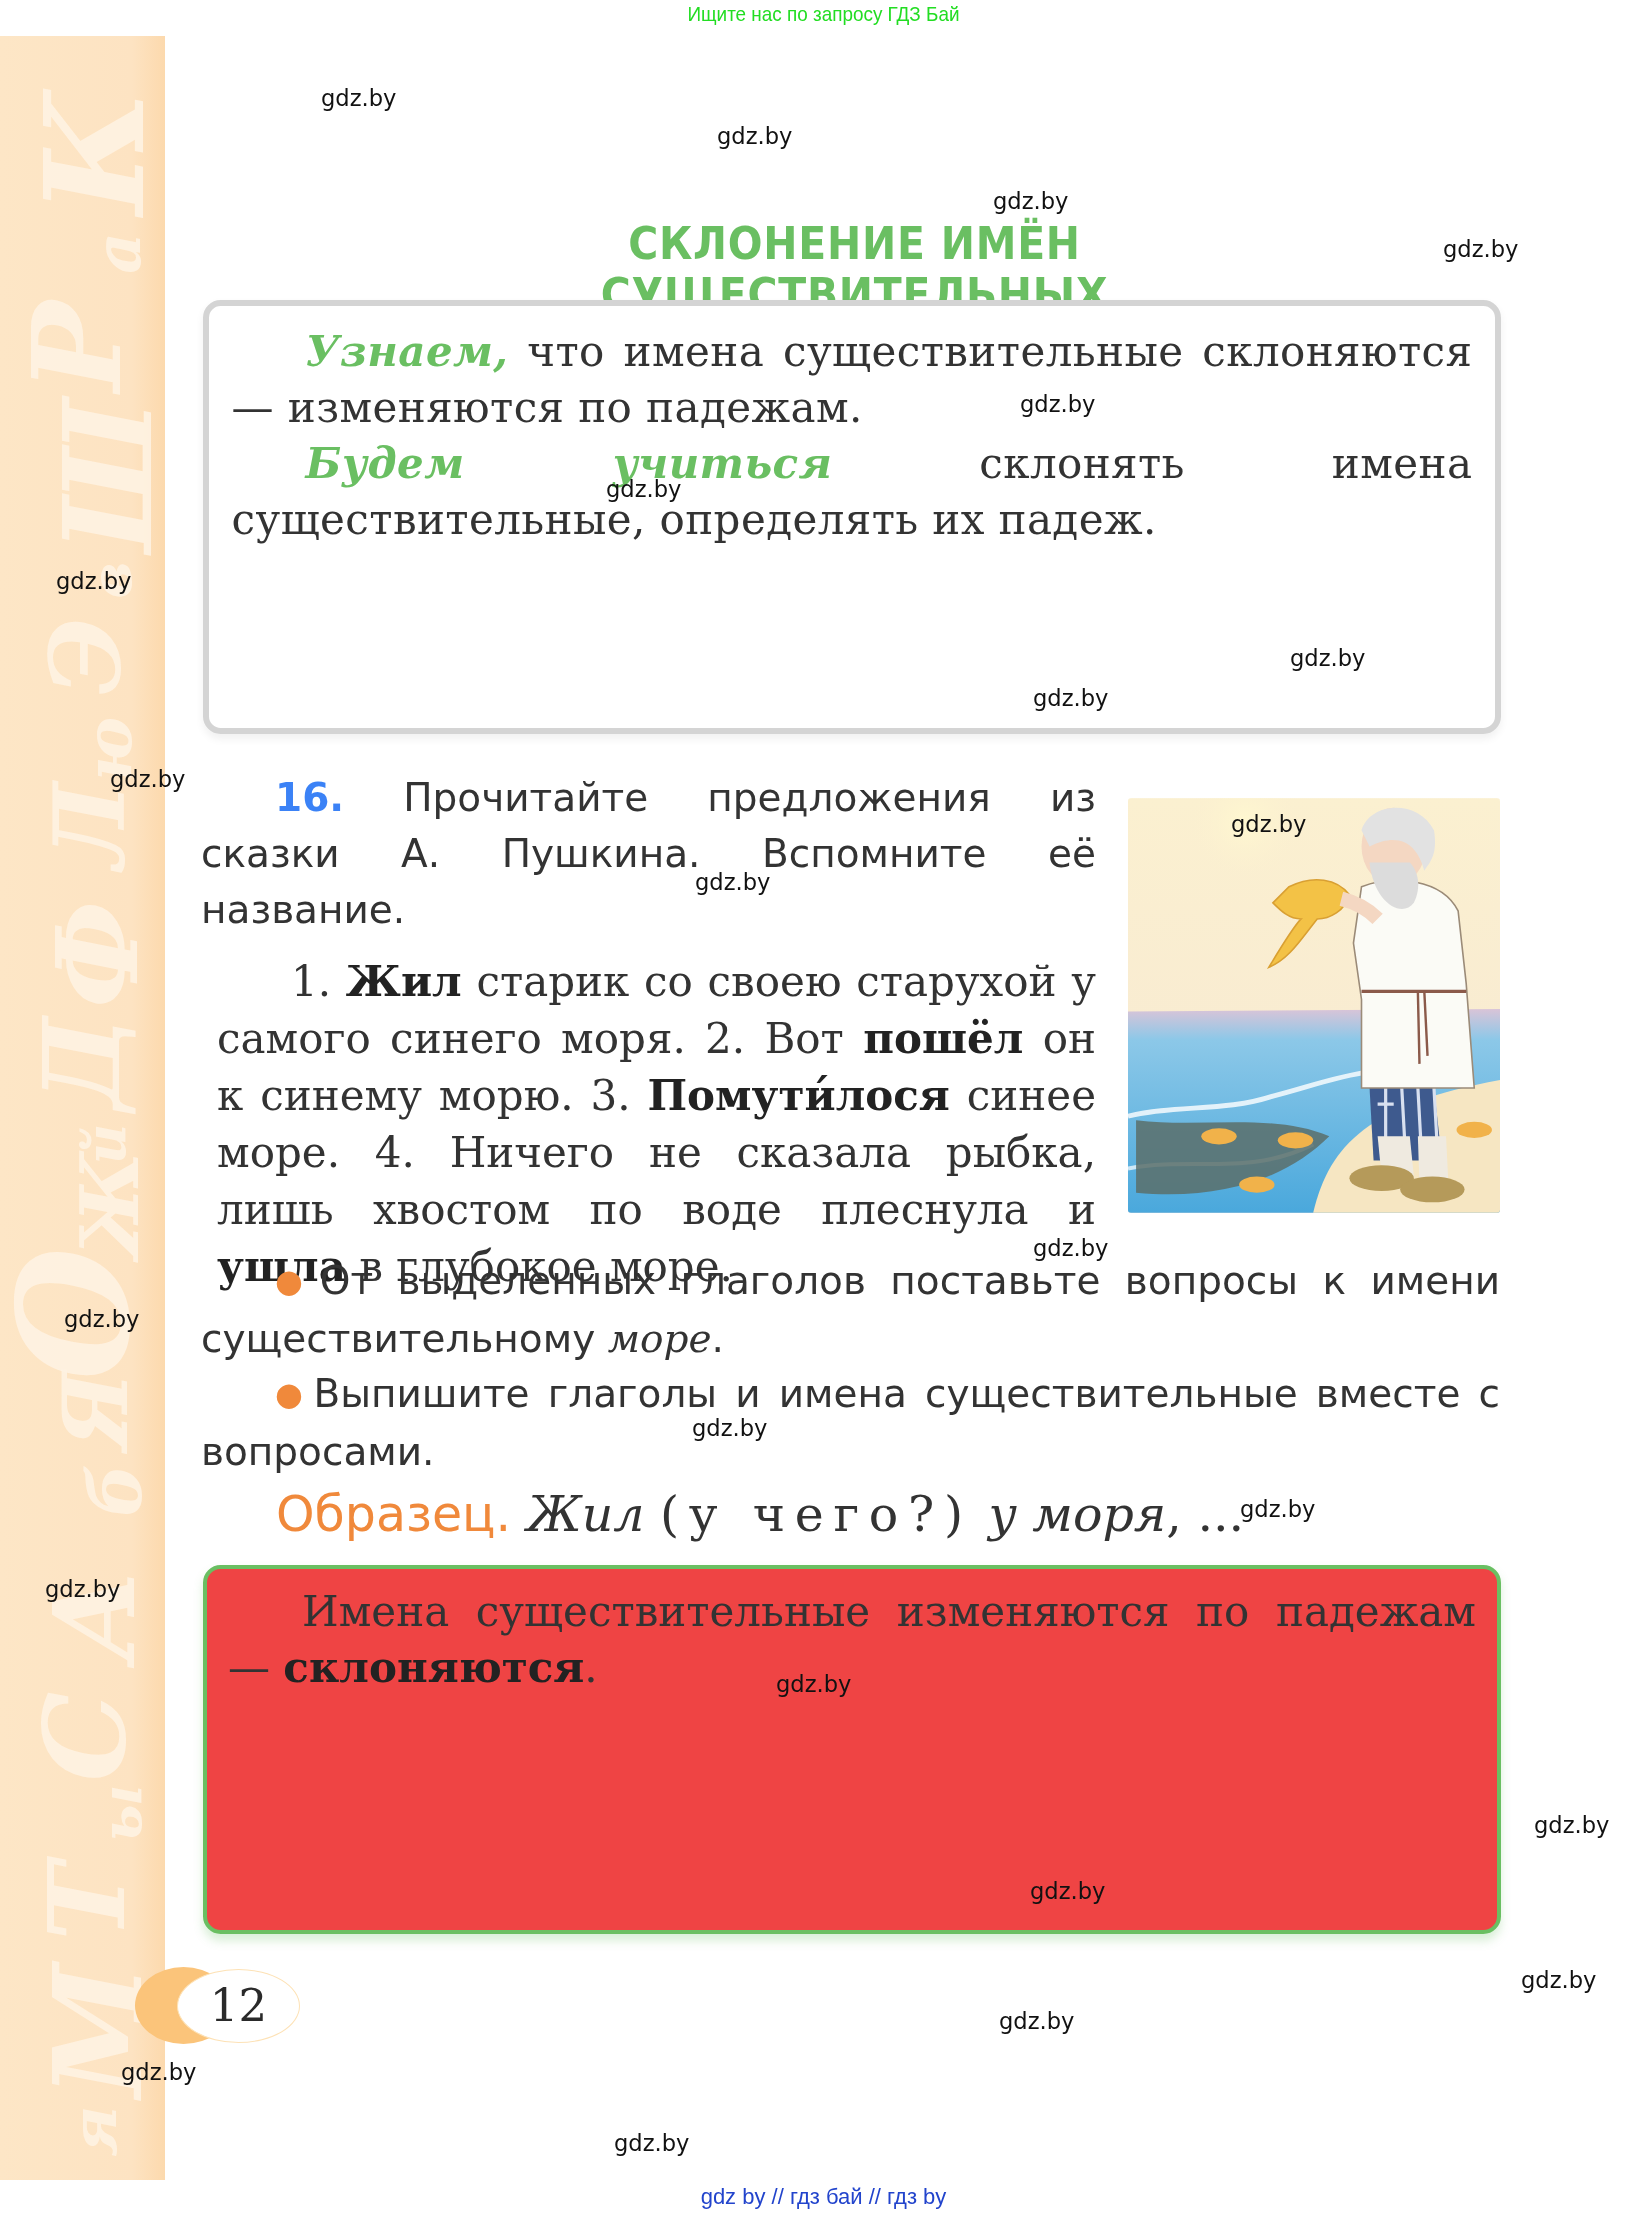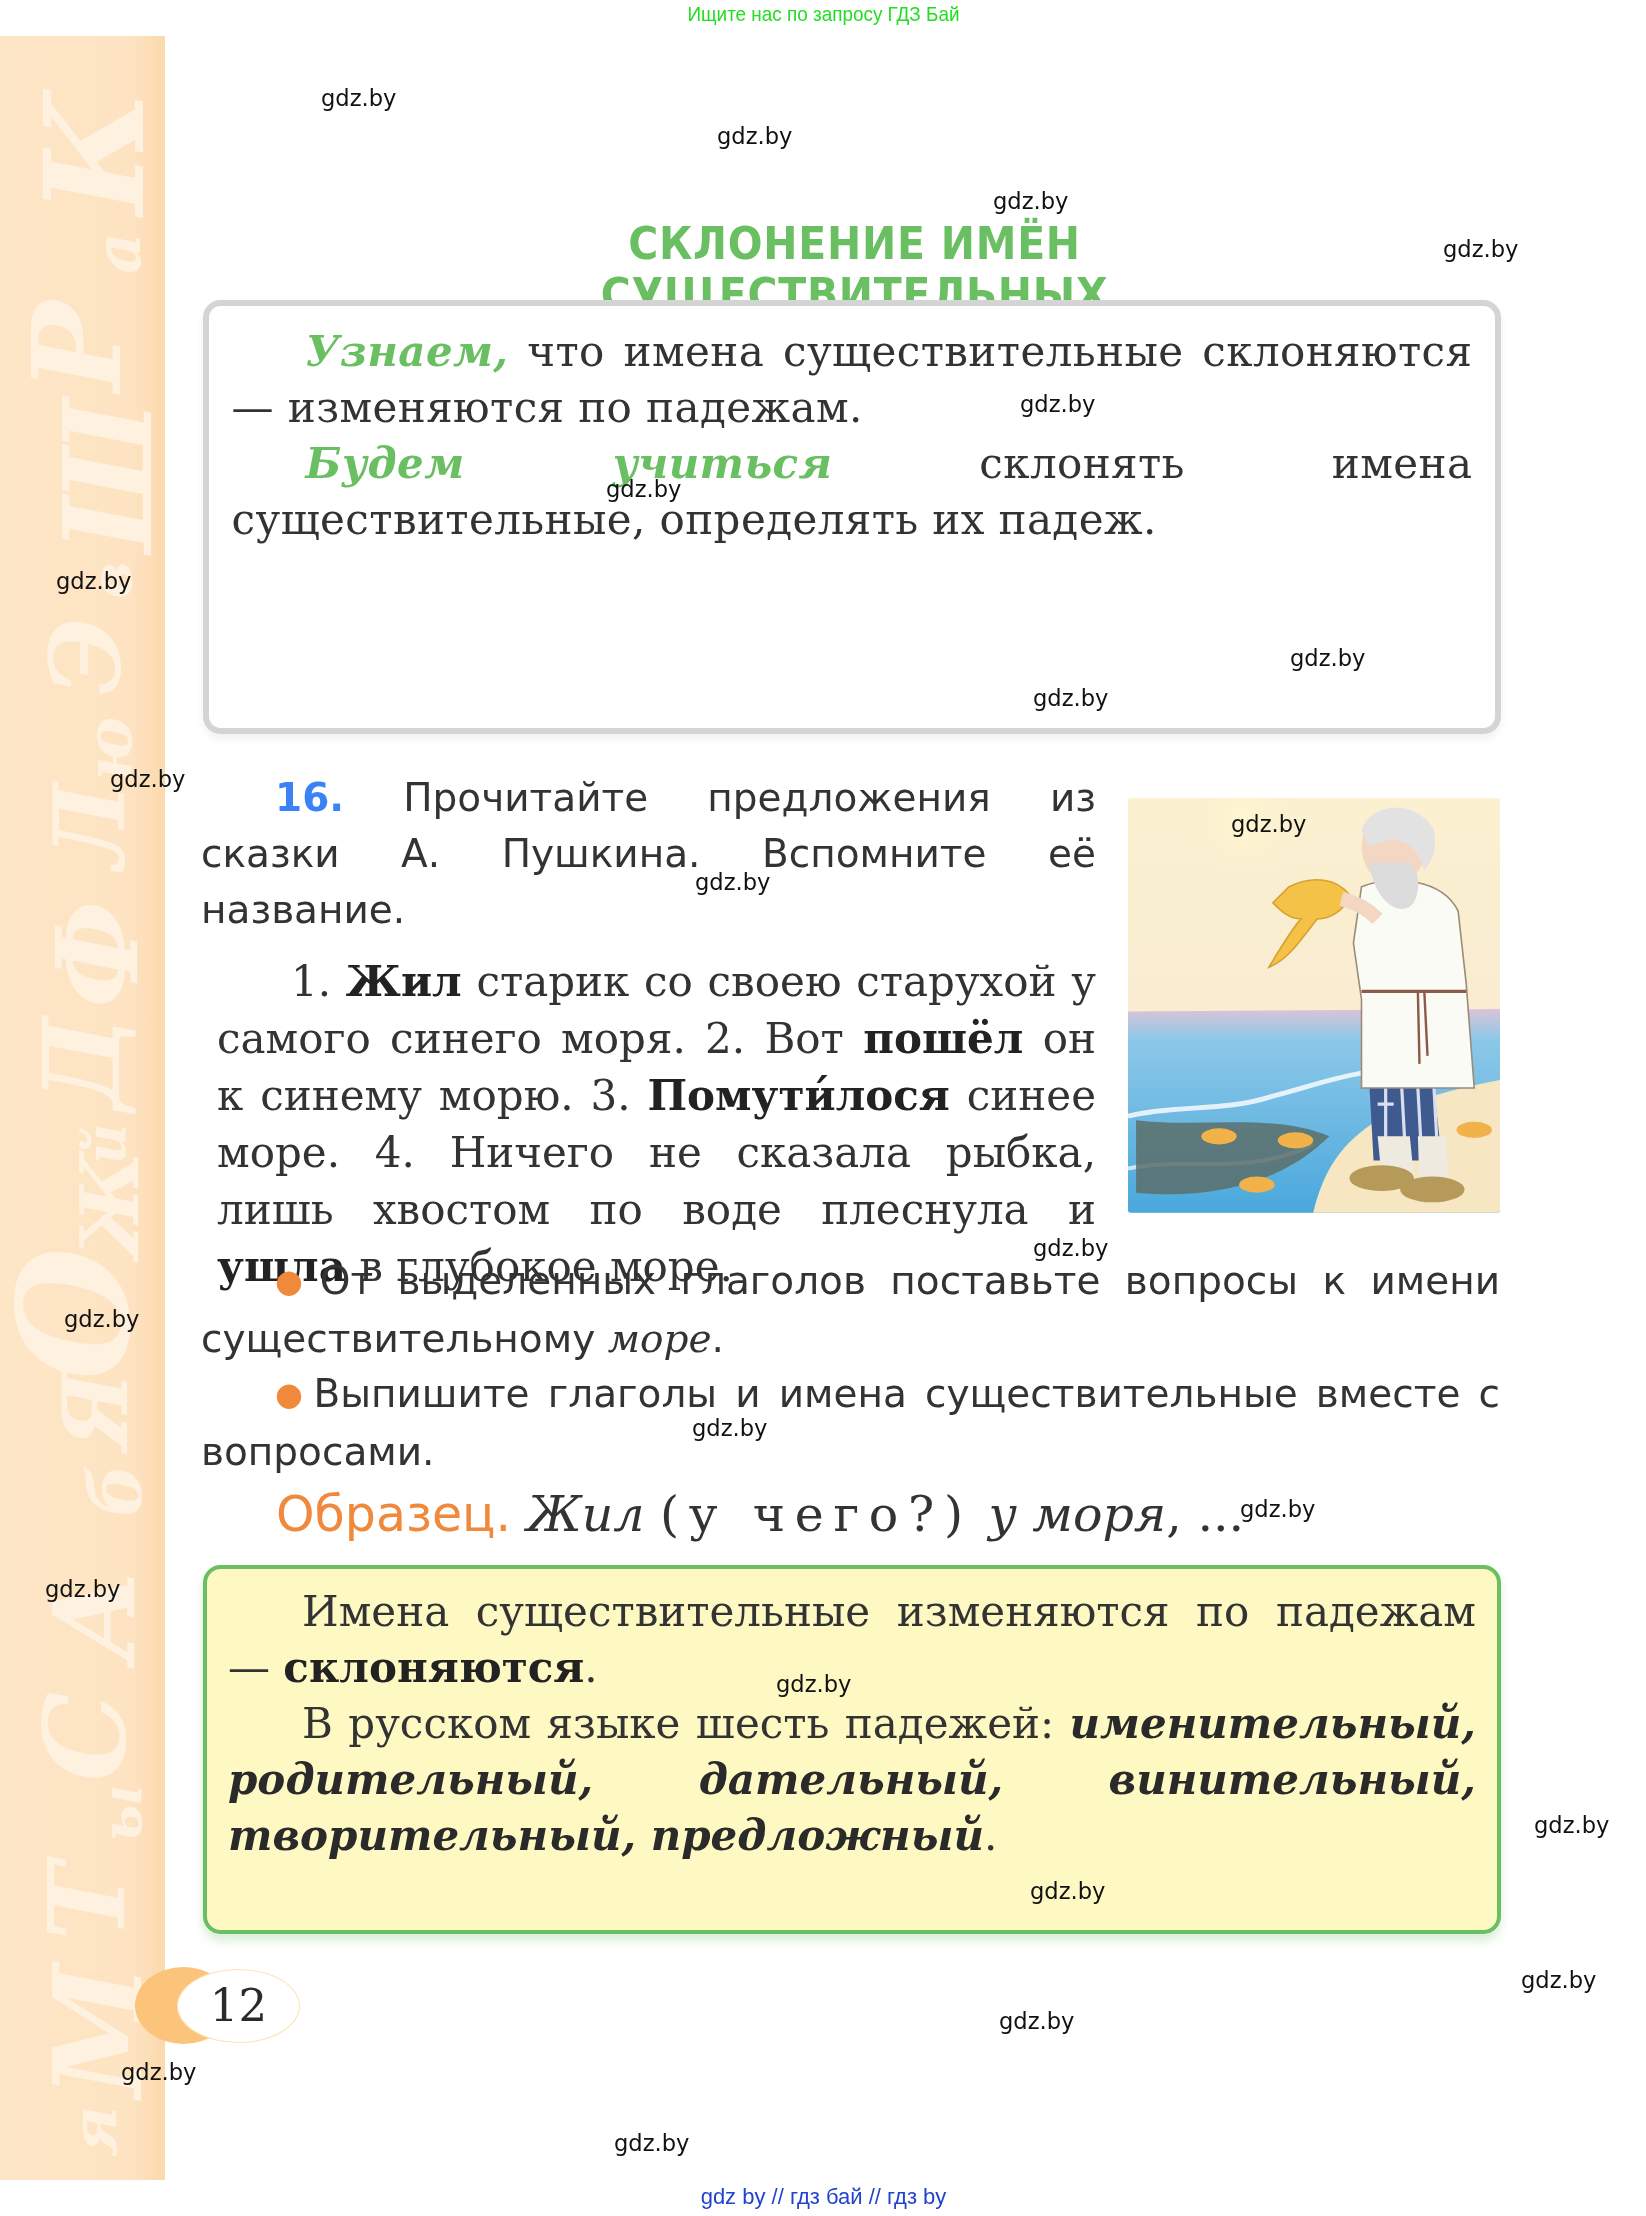--- a/index.html
+++ b/index.html
@@ -77,21 +77,21 @@
 
   .sample {
     position: absolute; left: 276px; top: 1487px; font-size: 49px; line-height: 56px;
     color: #333; white-space: nowrap;
   }
   .sample-label { font-family: "DejaVu Sans", sans-serif; color: #f0893b; }
   .spaced { letter-spacing: 9.7px; }
 
   .rule-box {
     position: absolute; left: 203px; top: 1565px; width: 1298px; height: 369px;
-    border: 4.8px solid #6abf62; border-radius: 17.7px; background: #fef9c3;
+    border: 4.8px solid #6abf62; border-radius: 17.7px; background: #ef4444;
     box-shadow: 0 6.4px 9.7px rgba(106,191,98,0.25);
     padding: 14.5px 21px 0 21px;
   }
   .rule-box p {
     font-size: 42px; line-height: 56px; text-align: justify; text-indent: 74px; color: #333;
   }
   .rule-box b { font-weight: bold; color: #222; }
   .bold-ital { font-weight: bold; font-style: italic; color: #2a2a2a; }
 
   .page-number-badge {
@@ -207,21 +207,20 @@
 
 <div class="sample">
   <span class="sample-label">Образец.</span>
   <span class="ital-serif">Жил</span>
   <span class="spaced">(у чего?)</span>
   <span class="ital-serif">у моря</span><span>, ...</span>
 </div>
 
 <div class="rule-box">
   <p><span>Имена существительные изменяются по падежам — </span><b>склоняются</b><span>.</span></p>
-  <p><span>В русском языке шесть падежей: </span><span class="bold-ital">именительный, родительный, дательный, винительный, творительный, предложный</span><span>.</span></p>
 </div>
 
 <div class="page-number-badge">
   <div class="pn-crescent"></div>
   <div class="pn-circle">12</div>
 </div>
 
 <div id="watermarks">
     <span class="watermark" style="left: 321px; top: 85px;">gdz.by</span>
     <span class="watermark" style="left: 717px; top: 123px;">gdz.by</span>

